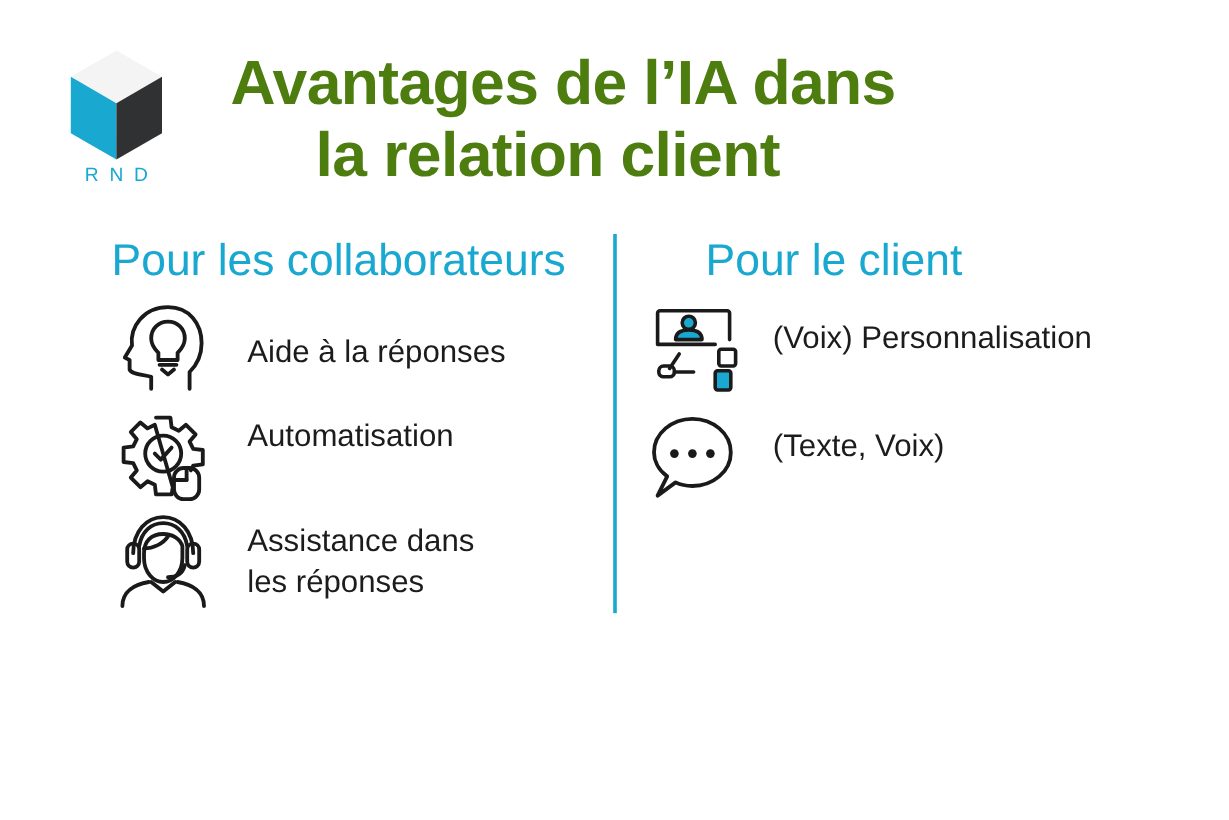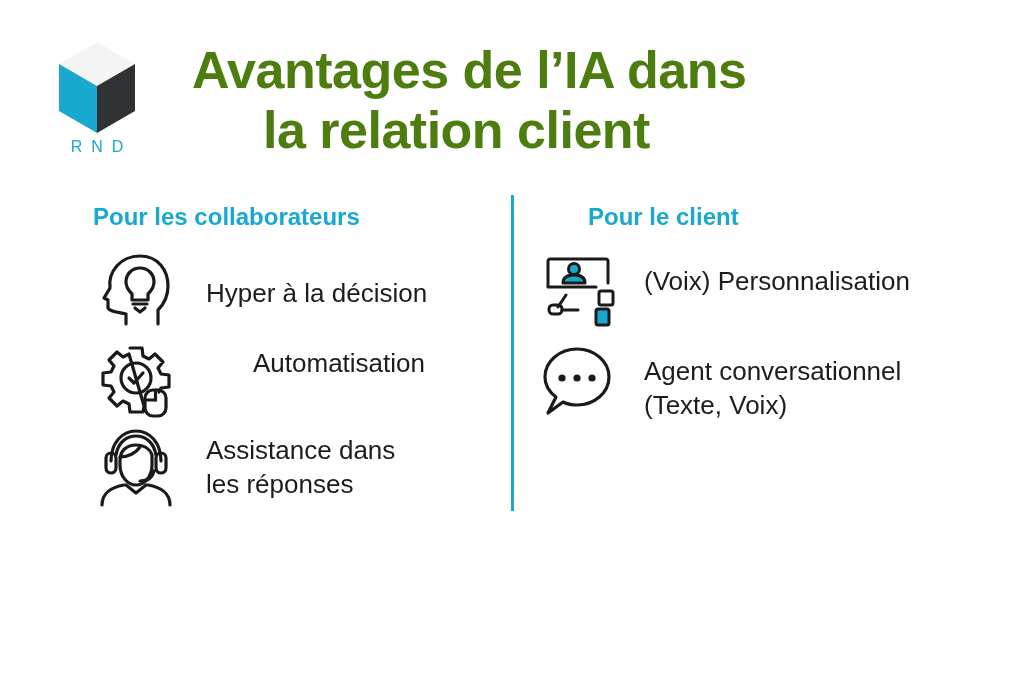--- a/index.html
+++ b/index.html
@@ -58,22 +58,22 @@
       left: 511px;
       top: 195px;
       width: 3px;
       height: 316px;
       background: #19a8d0;
     }
 
     
     .col-heading {
       position: absolute;
-      font-size: 24px;
-      font-weight: bold;
+      font-size: 37px;
+      font-weight: normal;
       color: #19a8d0;
       white-space: nowrap;
       line-height: 36px;
     }
     .col-heading.left { left: 93px; top: 199px; }
     .col-heading.right { left: 588px; top: 199px; }
 
     
     .item {
       position: absolute;
@@ -92,21 +92,21 @@
       line-height: 34px;
       color: #1c1c1c;
       white-space: nowrap;
     }
     .item .label span { display: block; }
 
     #item-decision { left: 96px; top: 250px; }
     #item-decision .label { left: 110px; top: 26px; }
 
     #item-auto { left: 96px; top: 340px; }
-    #item-auto .label { left: 110px; top: 6px; margin-left: 47px; }
+    #item-auto .label { left: 110px; top: 6px; }
 
     #item-assist { left: 96px; top: 425px; }
     #item-assist .label { left: 110px; top: 8px; }
 
     #item-perso { left: 540px; top: 255px; }
     #item-perso .label { left: 104px; top: 9px; }
 
     #item-agent { left: 540px; top: 345px; }
     #item-agent .label { left: 104px; top: 9px; }
   </style>
@@ -137,21 +137,21 @@
     <svg width="80" height="80" viewBox="0 0 80 80" fill="none" stroke="#1a1a1a" stroke-width="3.2" stroke-linecap="round" stroke-linejoin="round">
 
       <path d="M30 74 L30 64 C22 62 14 62 12 58 L12 50 L8 48 L14 38 C12 22 24 6 44 6 C62 6 72 20 72 36 C72 48 66 56 62 60 L62 74"></path>
 
       <path d="M36 44 C32 40 30 36 30 32 C30 24 36 18 44 18 C52 18 58 24 58 32 C58 36 56 40 52 44 L52 50 L36 50 Z"></path>
       <line x1="37" y1="54" x2="51" y2="54"></line>
       <path d="M39 58 L44 62 L49 58"></path>
     </svg>
   </span>
   <div class="label">
-    <span>Hyper à la décision</span>
+    <span>Aide à la réponses</span>
   </div>
 </div>
 
 <div class="item" id="item-auto">
   <span class="icon">
     <svg width="80" height="80" viewBox="0 0 80 80" fill="none" stroke="#1a1a1a" stroke-width="3.2" stroke-linecap="round" stroke-linejoin="round">
 
       <path d="M34 8 L46 8 L47 16 L53 19 L59 14 L67 22 L62 28 L65 34 L73 35 L73 47 L65 48 L63 52
                M48 66 L47 72 L34 72 L33 64 L27 61 L21 66 L13 58 L18 52 L15 46 L7 45 L7 33 L15 32 L18 26 L13 20 L21 12 L27 17 L33 14 Z"></path>
       <circle cx="40" cy="38" r="15"></circle>
@@ -219,16 +219,15 @@
 <div class="item" id="item-agent">
   <span class="icon">
     <svg width="80" height="76" viewBox="0 0 80 76" fill="none" stroke="#1a1a1a" stroke-width="3.2" stroke-linecap="round" stroke-linejoin="round">
       <path d="M16 52 C8 46 5 38 5 32 C5 16 20 4 37 4 C54 4 69 16 69 32 C69 48 54 60 37 60 C32 60 27 59 23 57 L8 68 Z"></path>
       <circle cx="22" cy="33" r="3.6" fill="#1a1a1a" stroke="none"></circle>
       <circle cx="37" cy="33" r="3.6" fill="#1a1a1a" stroke="none"></circle>
       <circle cx="52" cy="33" r="3.6" fill="#1a1a1a" stroke="none"></circle>
     </svg>
   </span>
   <div class="label">
-    <span>Agent conversationnel</span>
     <span>(Texte, Voix)</span>
   </div>
 </div>
 
 </body></html>

